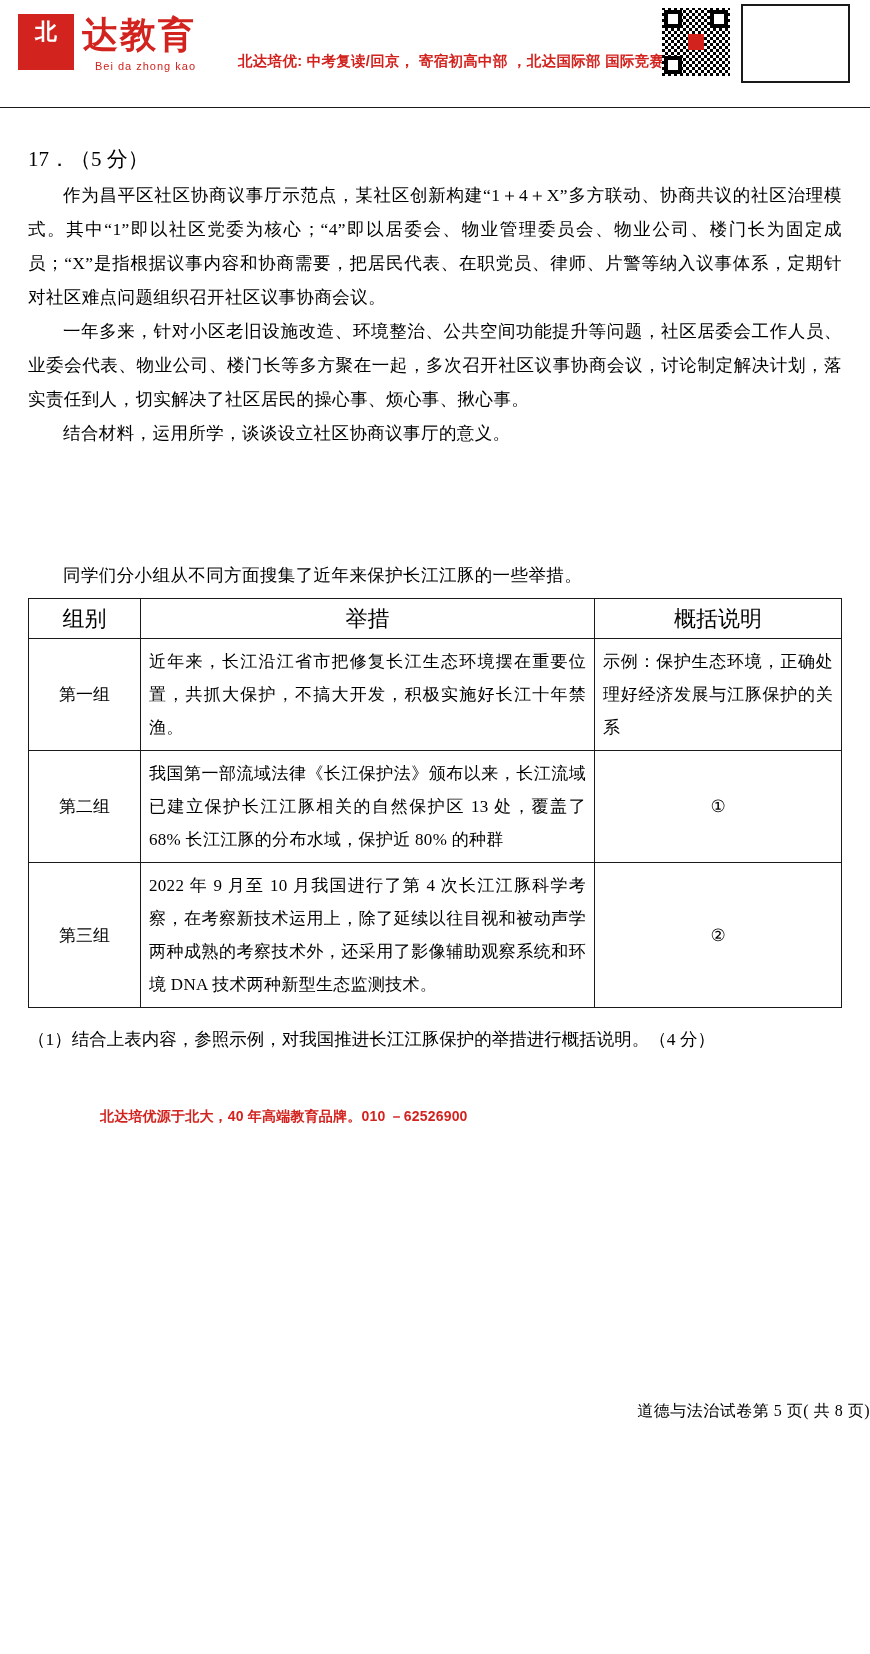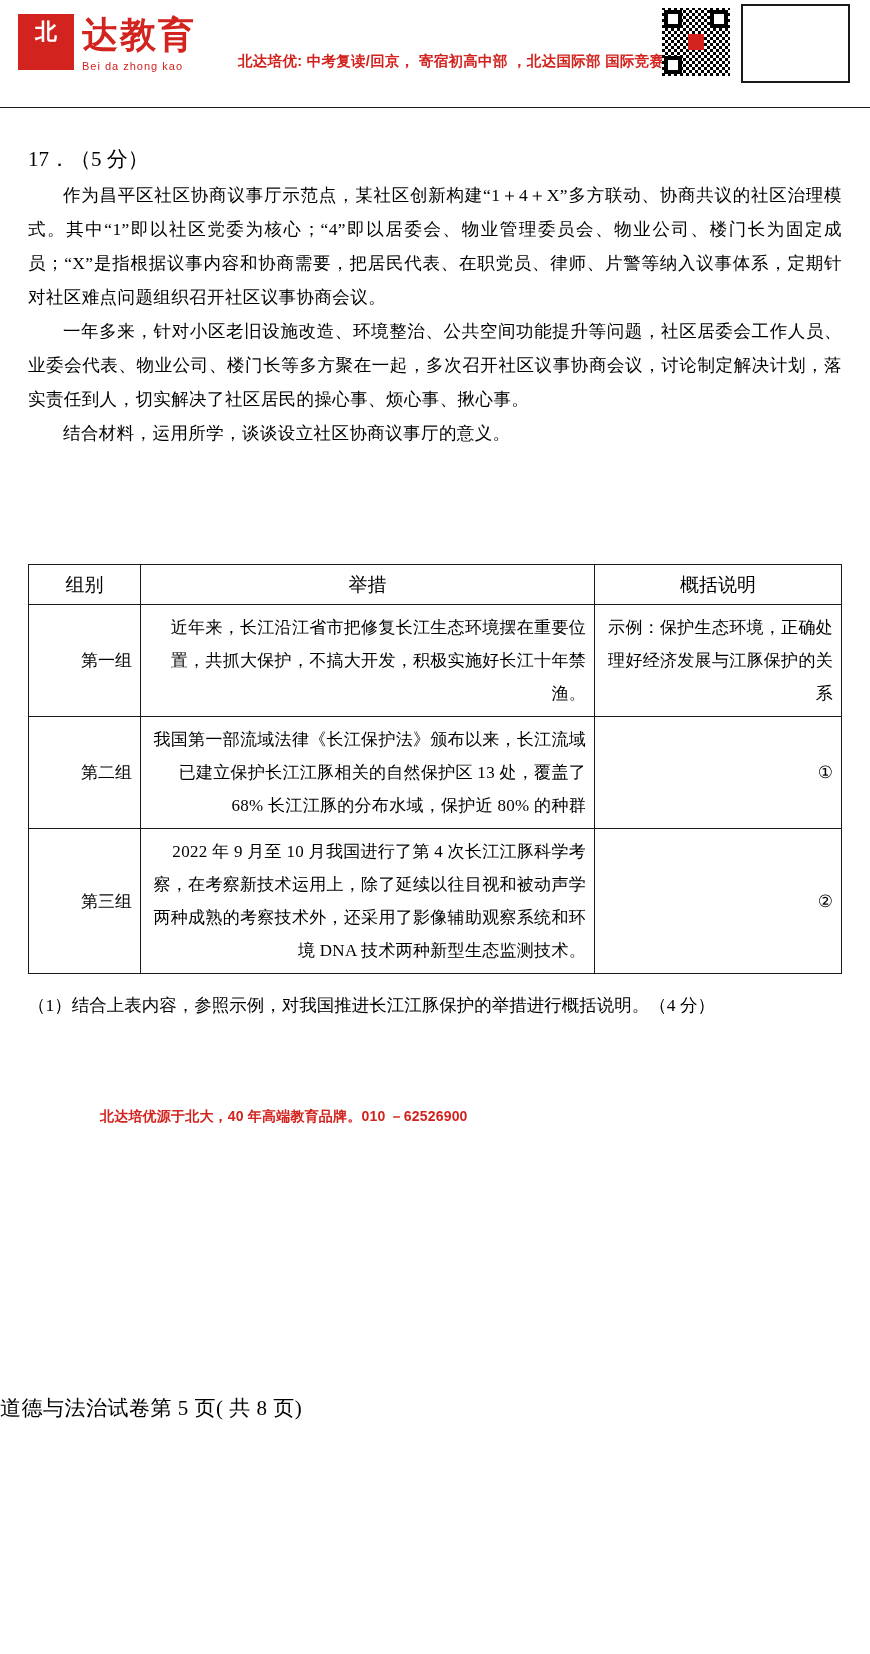--- a/index.html
+++ b/index.html
@@ -55,20 +55,21 @@
     line-height: 46px;
     letter-spacing: 2px;
     font-family: "Liberation Serif", serif;
   }
   .logo-sub {
     color: #d2231f;
     font-size: 11px;
     letter-spacing: 1px;
     margin-top: 2px;
     font-family: "Liberation Sans", sans-serif;
+    text-align: right;
   }
   .header-tagline {
     position: absolute;
     left: 238px;
     top: 52px;
     font-size: 14.5px;
     font-weight: bold;
     color: #d2231f;
     font-family: "Liberation Sans", sans-serif;
     white-space: nowrap;
@@ -153,25 +154,24 @@
     table-layout: fixed;
   }
   table.answer-table td, table.answer-table th {
     border: 1px solid #1a1a1a;
     font-weight: normal;
     font-size: 17px;
     line-height: 33px;
     padding: 6px 8px;
     font-family: "Liberation Serif", serif;
     vertical-align: middle;
-    text-align: right;
   }
   table.answer-table th {
     text-align: center;
-    font-size: 19px;
+    font-size: 22px;
     padding: 3px 8px;
   }
   .col-group { width: 95px; text-align: center; }
   .col-measure { width: auto; }
   .col-summary { width: 230px; }
   td.center { text-align: center; }
   td.cell-text {
     text-align: justify;
     letter-spacing: 0.3px;
   }
@@ -198,22 +198,22 @@
     font-size: 17.5px;
     line-height: 34px;
     text-align: justify;
   }
 
   .footer {
     position: absolute;
     left: 0;
     right: 0;
     bottom: 232px;
-    text-align: left;
-    font-size: 21px;
+    text-align: right;
+    font-size: 16px;
     font-family: "Liberation Serif", serif;
     letter-spacing: 0.5px;
   }
 </style>
 </head>
 <body>
 
 <div class="header">
   <div class="logo-block">
     <div class="logo-seal">北</div>
@@ -237,20 +237,21 @@
 
   <div class="q-num">17．（5 分）</div>
   <p class="para">作为昌平区社区协商议事厅示范点，某社区创新构建“1＋4＋X”多方联动、协商共议的社区治理模式。其中“1”即以社区党委为核心；“4”即以居委会、物业管理委员会、物业公司、楼门长为固定成员；“X”是指根据议事内容和协商需要，把居民代表、在职党员、律师、片警等纳入议事体系，定期针对社区难点问题组织召开社区议事协商会议。</p>
   <p class="para">一年多来，针对小区老旧设施改造、环境整治、公共空间功能提升等问题，社区居委会工作人员、业委会代表、物业公司、楼门长等多方聚在一起，多次召开社区议事协商会议，讨论制定解决计划，落实责任到人，切实解决了社区居民的操心事、烦心事、揪心事。</p>
   <p class="para">结合材料，运用所学，谈谈设立社区协商议事厅的意义。</p>
 
   <div class="gap-lg"></div>
 
 
 
+  <p class="para">同学们分小组从不同方面搜集了近年来保护长江江豚的一些举措。</p>
 
   <table class="answer-table">
     <thead>
       <tr>
         <th class="col-group">组别</th>
         <th class="col-measure">举措</th>
         <th class="col-summary">概括说明</th>
       </tr>
     </thead>
     <tbody>

